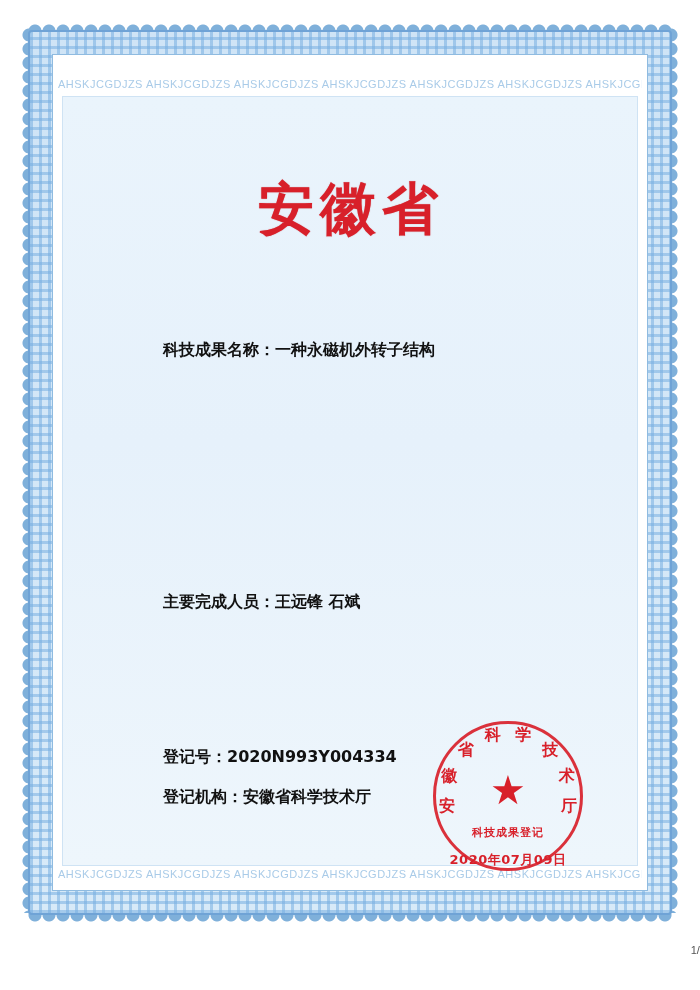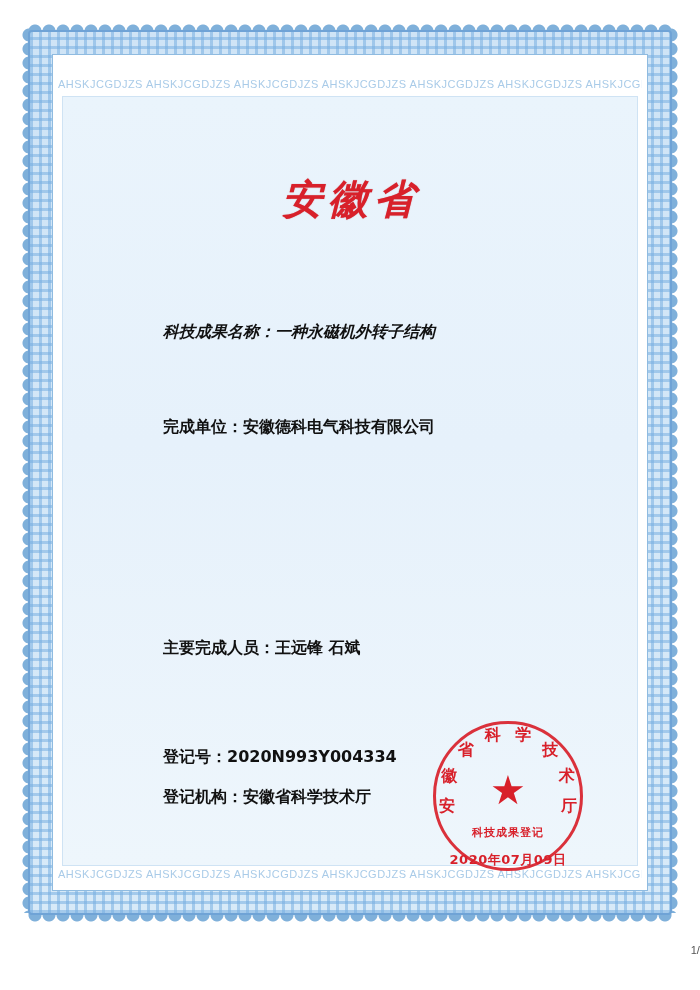--- a/index.html
+++ b/index.html
@@ -117,26 +117,25 @@
   .title-block {
     position: absolute;
     left: 0;
     top: 78px;
     width: 576px;
     text-align: center;
   }
   .title-line1 {
     font-family: "DejaVu Serif", serif;
     font-weight: bold;
-    font-size: 40px;
+    font-size: 56px;
     color: #d8202a;
     letter-spacing: 6px;
     line-height: 1.2;
     text-shadow: 0 0 1px rgba(180,20,25,0.5);
-    font-style: italic;
   }
   .title-line2 {
     font-family: "DejaVu Serif", serif;
     font-weight: bold;
     font-size: 44px;
     color: #d8202a;
     letter-spacing: 6px;
     line-height: 1.35;
     margin-top: 6px;
     text-shadow: 0 0 1px rgba(180,20,25,0.5);
@@ -154,23 +153,23 @@
     left: 100px;
     font-family: "DejaVu Sans", sans-serif;
     font-weight: bold;
     font-size: 16px;
     color: #111111;
     white-space: nowrap;
   }
   .field-label { font-weight: bold; }
   .field-value { font-weight: bold; }
 
-  .row-name       { top: 225px; font-style: italic; }
+  .row-name       { top: 243px; }
   .row-unit       { top: 320px; }
-  .row-people     { top: 495px; margin-top: 46px; }
+  .row-people     { top: 495px; }
   .row-regno      { top: 650px; }
   .row-regorg     { top: 690px; }
 
   
   .seal {
     position: absolute;
     left: 370px;
     top: 624px;
     width: 150px;
     height: 150px;
@@ -272,23 +271,20 @@
     <div class="title-block">
       <div class="title-line1">安徽省</div>
     </div>
 
     <div class="fields">
 
       <div class="field-row row-name">
         <span class="field-label">科技成果名称：</span><span class="field-value">一种永磁机外转子结构</span>
       </div>
 
-      <div class="field-row row-unit">
-        <span class="field-label">完成单位：</span><span class="field-value">安徽德科电气科技有限公司</span>
-      </div>
 
       <div class="field-row row-people">
         <span class="field-label">主要完成人员：</span><span class="field-value">王远锋 石斌</span>
       </div>
 
       <div class="field-row row-regno">
         <span class="field-label">登记号：</span><span class="field-value">2020N993Y004334</span>
       </div>
 
       <div class="field-row row-regorg">

